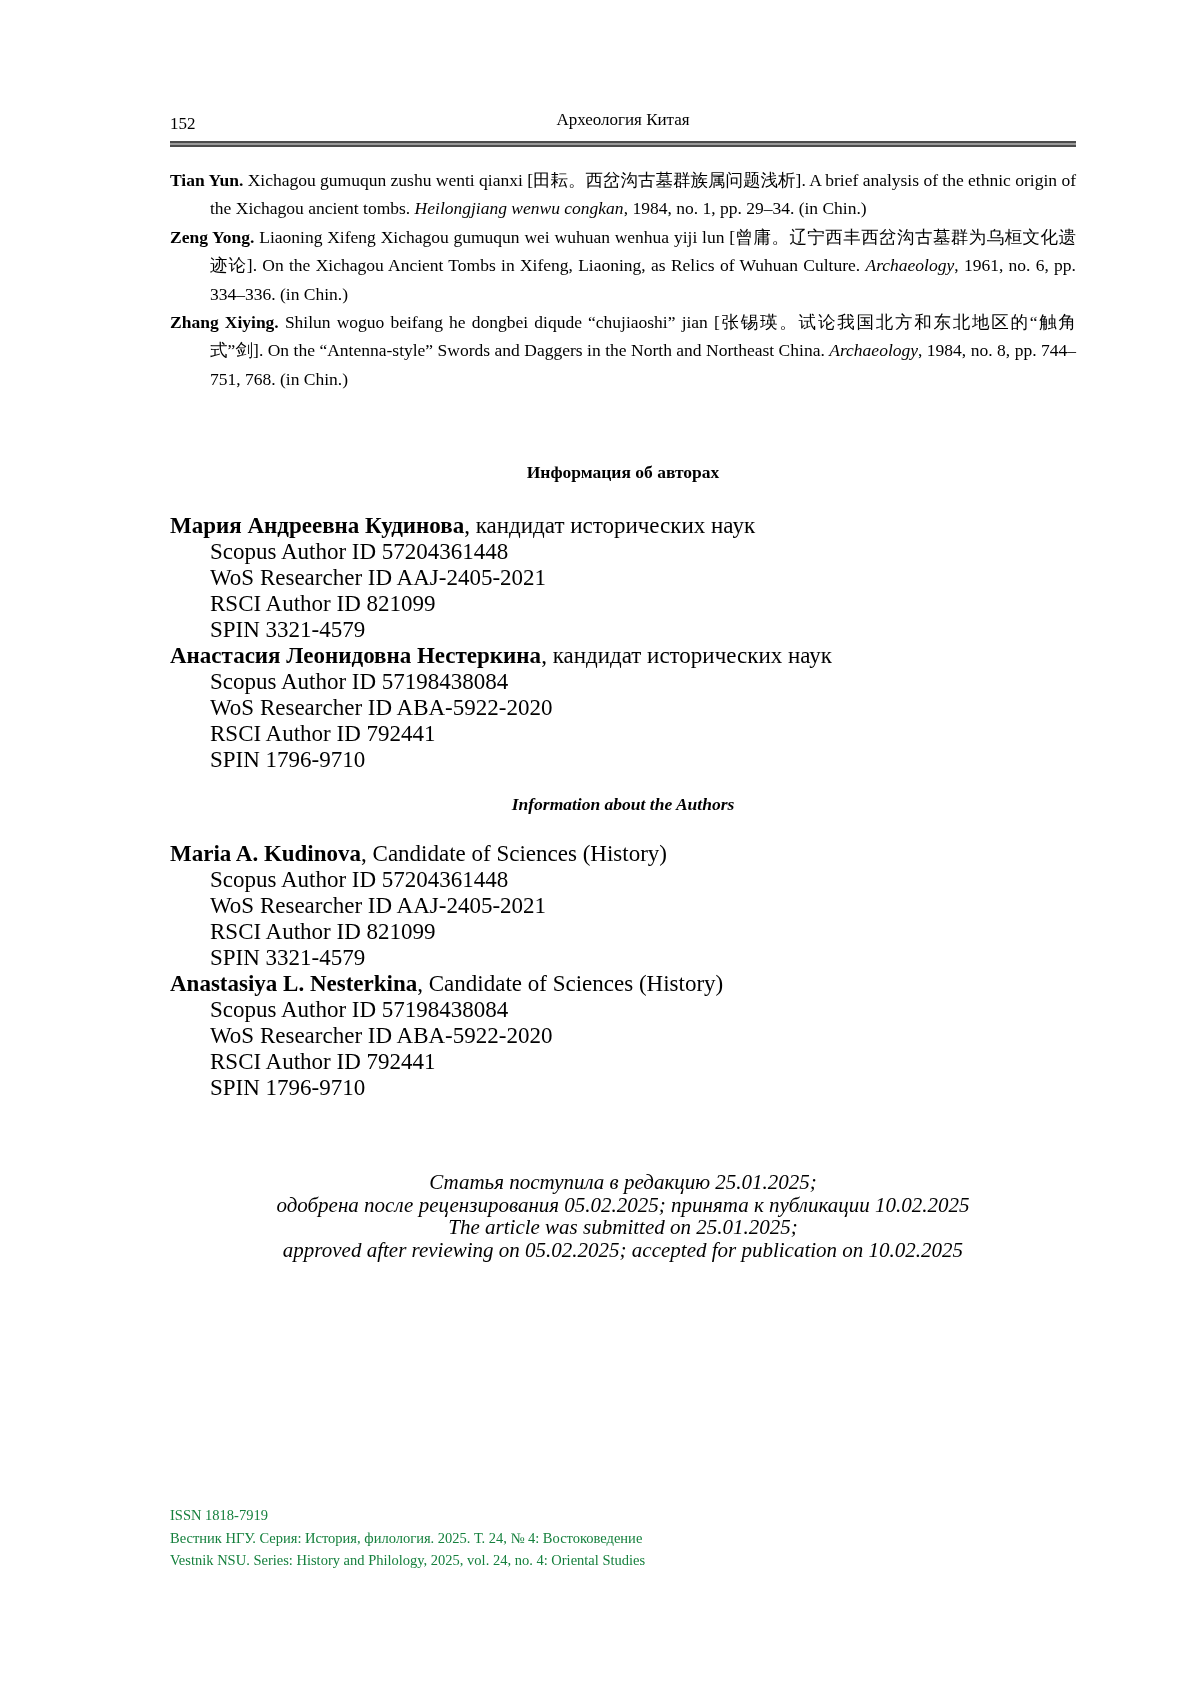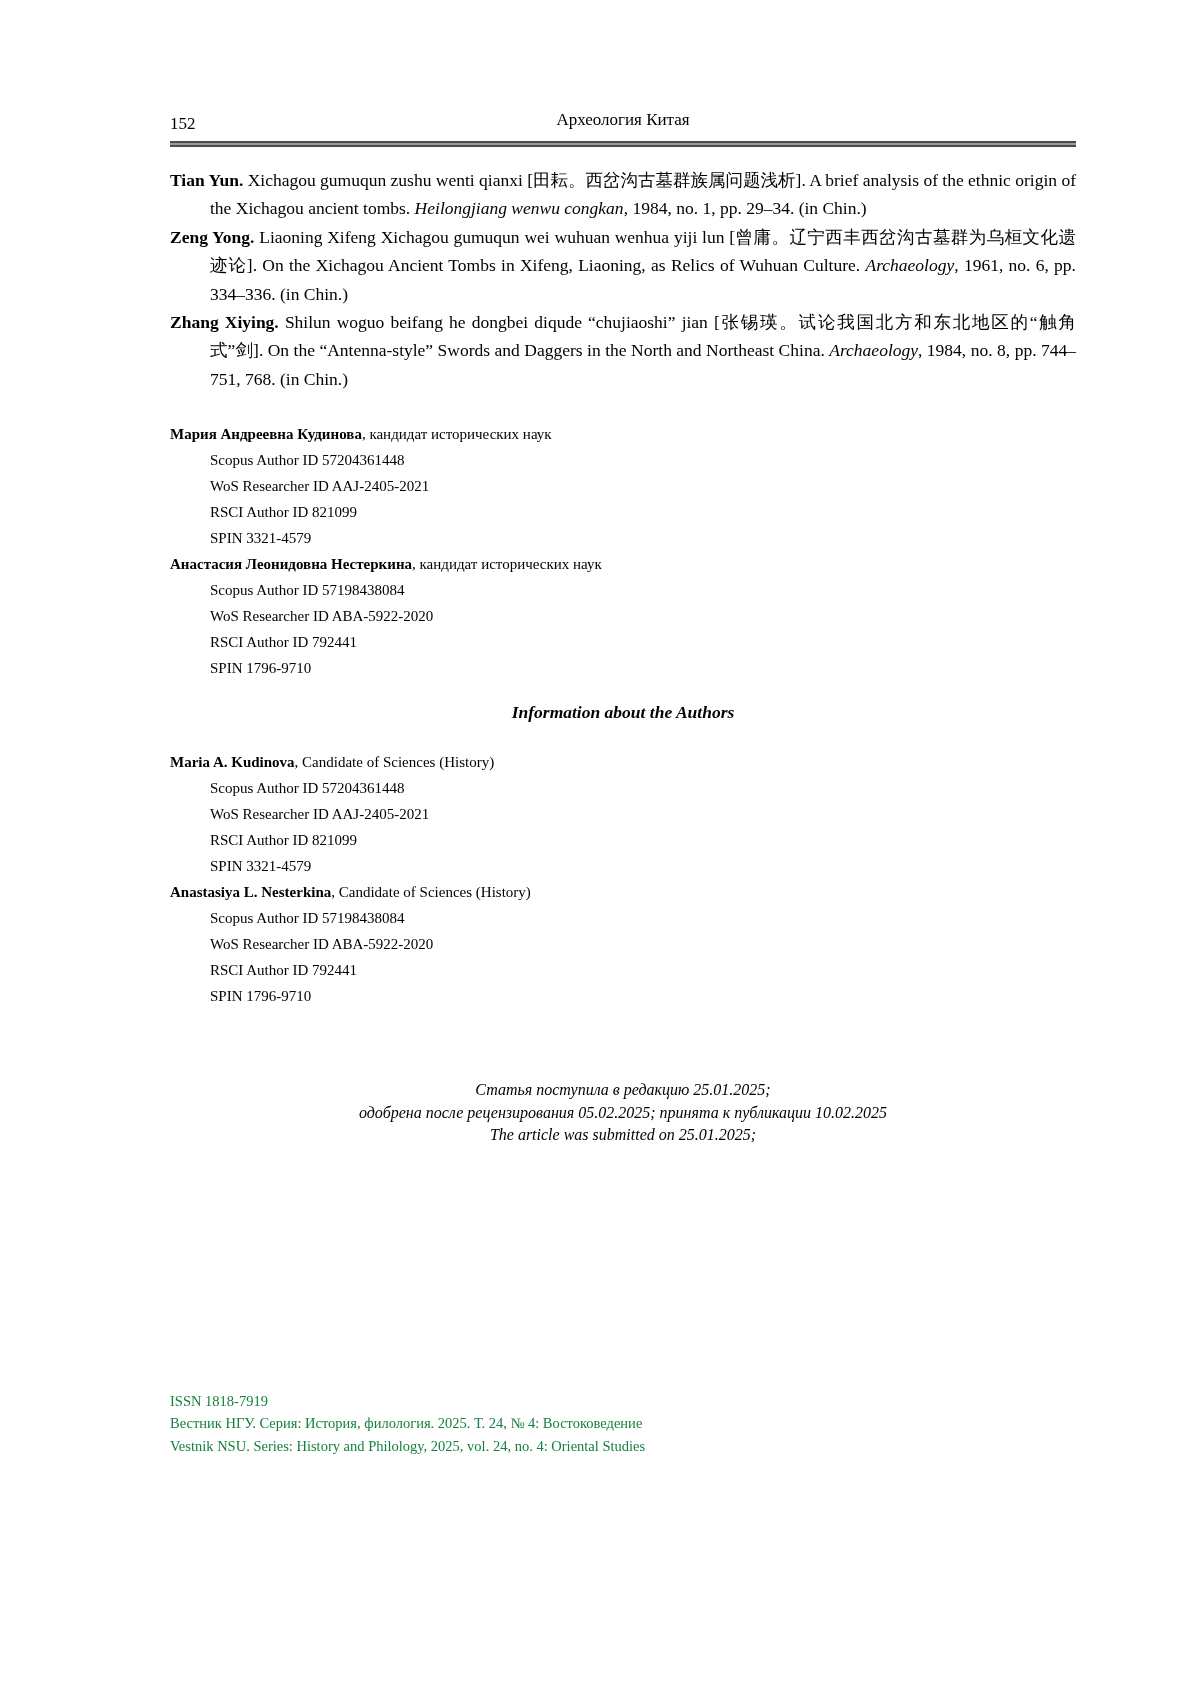--- a/index.html
+++ b/index.html
@@ -61,32 +61,32 @@
   
   .section-heading {
     text-align: center;
     font-weight: bold;
     font-size: 17.5px;
     line-height: 26px;
   }
   .heading-ru { margin-top: 66px; }
   .heading-en { margin-top: 18px; font-style: italic; }
   .authors {
-    font-size: 15px;
+    font-size: 23px;
     line-height: 26px;
   }
   .authors-ru { margin-top: 28px; }
   .authors-en { margin-top: 24px; }
   .id-line { padding-left: 40px; }
   
   .dates {
     margin-top: 70px;
     text-align: center;
     font-style: italic;
-    font-size: 16px;
+    font-size: 21px;
     line-height: 22.5px;
   }
   
   .footer {
     margin-top: 243px;
     font-size: 14.5px;
     line-height: 22.5px;
     color: #15803d;
   }
 </style>
@@ -101,20 +101,21 @@
       <div class="running-head">Археология Китая</div>
     </div>
     <div class="rule"></div>
 
     <div class="refs">
       <div class="ref"><span class="bold">Tian Yun.</span><span> Xichagou gumuqun zushu wenti qianxi [田耘。西岔沟古墓群族属问题浅析]. A brief analysis of the ethnic origin of the Xichagou ancient tombs. </span><span class="italic">Heilongjiang wenwu congkan</span><span>, 1984, no. 1, pp. 29–34. (in Chin.)</span></div>
       <div class="ref"><span class="bold">Zeng Yong.</span><span> Liaoning Xifeng Xichagou gumuqun wei wuhuan wenhua yiji lun [曾庸。辽宁西丰西岔沟古墓群为乌桓文化遗迹论]. On the Xichagou Ancient Tombs in Xifeng, Liaoning, as Relics of Wuhuan Culture. </span><span class="italic">Archaeology</span><span>, 1961, no. 6, pp. 334–336. (in Chin.)</span></div>
       <div class="ref"><span class="bold">Zhang Xiying.</span><span> Shilun woguo beifang he dongbei diqude “chujiaoshi” jian [张锡瑛。试论我国北方和东北地区的“触角式”剑]. On the “Antenna-style” Swords and Daggers in the North and Northeast China. </span><span class="italic">Archaeology</span><span>, 1984, no. 8, pp. 744–751, 768. (in Chin.)</span></div>
     </div>
 
+    <div class="section-heading heading-ru">Информация об авторах</div>
 
     <div class="authors authors-ru">
       <div><span class="bold">Мария Андреевна Кудинова</span><span>, кандидат исторических наук</span></div>
       <div class="id-line">Scopus Author ID 57204361448</div>
       <div class="id-line">WoS Researcher ID AAJ-2405-2021</div>
       <div class="id-line">RSCI Author ID 821099</div>
       <div class="id-line">SPIN 3321-4579</div>
       <div><span class="bold">Анастасия Леонидовна Нестеркина</span><span>, кандидат исторических наук</span></div>
       <div class="id-line">Scopus Author ID 57198438084</div>
       <div class="id-line">WoS Researcher ID ABA-5922-2020</div>
@@ -134,20 +135,21 @@
       <div class="id-line">Scopus Author ID 57198438084</div>
       <div class="id-line">WoS Researcher ID ABA-5922-2020</div>
       <div class="id-line">RSCI Author ID 792441</div>
       <div class="id-line">SPIN 1796-9710</div>
     </div>
 
     <div class="dates">
       <div>Статья поступила в редакцию 25.01.2025;</div>
       <div>одобрена после рецензирования 05.02.2025; принята к публикации 10.02.2025</div>
       <div>The article was submitted on 25.01.2025;</div>
+      <div>approved after reviewing on 05.02.2025; accepted for publication on 10.02.2025</div>
     </div>
 
     <div class="footer">
       <div>ISSN 1818-7919</div>
       <div>Вестник НГУ. Серия: История, филология. 2025. Т. 24, № 4: Востоковедение</div>
       <div>Vestnik NSU. Series: History and Philology, 2025, vol. 24, no. 4: Oriental Studies</div>
     </div>
 
   </div>
 </div>

